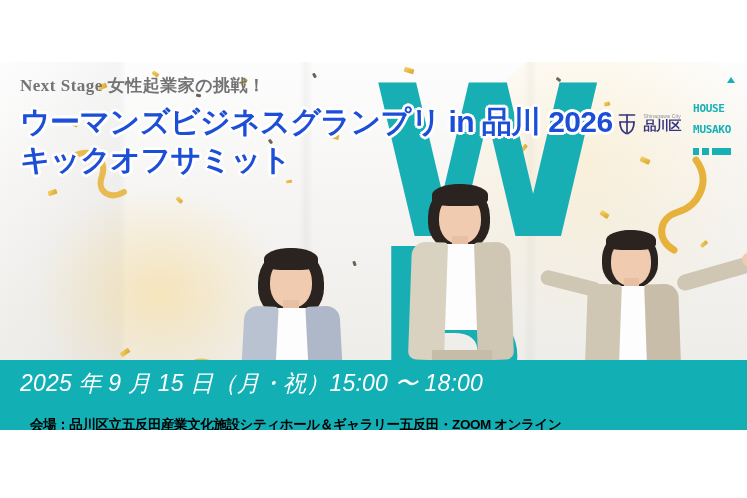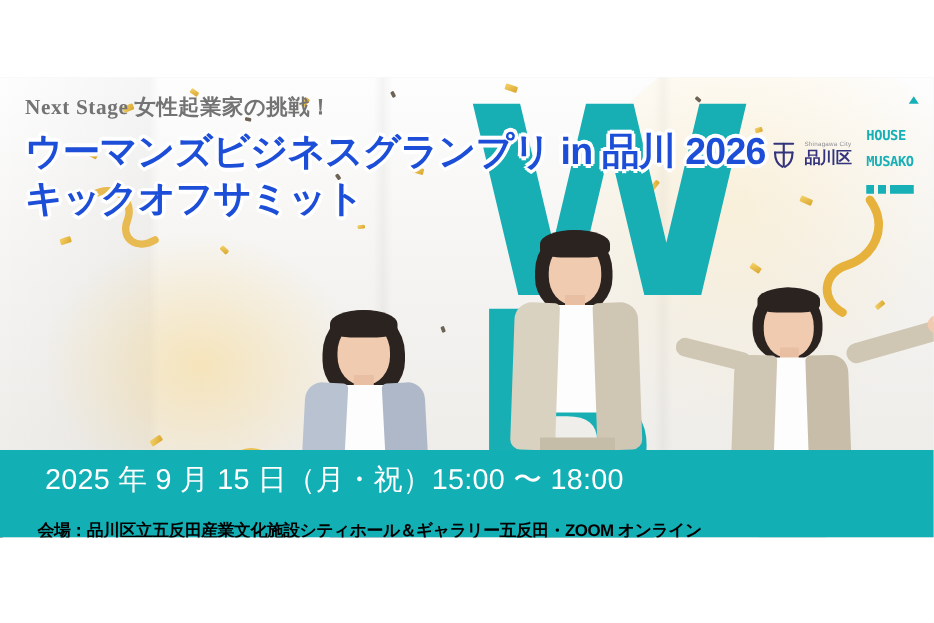--- a/index.html
+++ b/index.html
@@ -263,27 +263,28 @@
   #teal-band {
     position: absolute;
     left: 0;
     bottom: 0;
     width: 747px;
     height: 70px;
     background: #12AFB5;
   }
   #date-line {
     position: absolute;
-    left: 36px;
+    left: 20px;
     top: 8px;
     color: #ffffff;
     font-size: 23px;
     font-weight: 400;
     letter-spacing: 0.2px;
     white-space: nowrap;
+    font-style: italic;
   }
   #venue-line {
     position: absolute;
     left: 30px;
     top: 56px;
     color: #000000;
     font-size: 13.5px;
     font-weight: 700;
     letter-spacing: -0.4px;
     white-space: nowrap;

